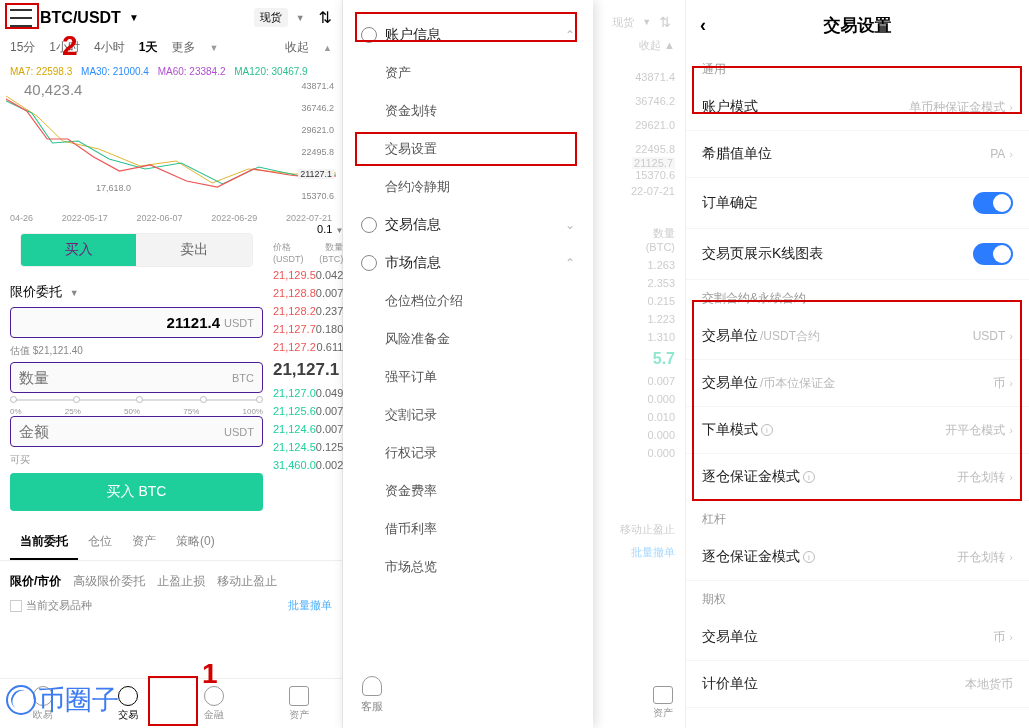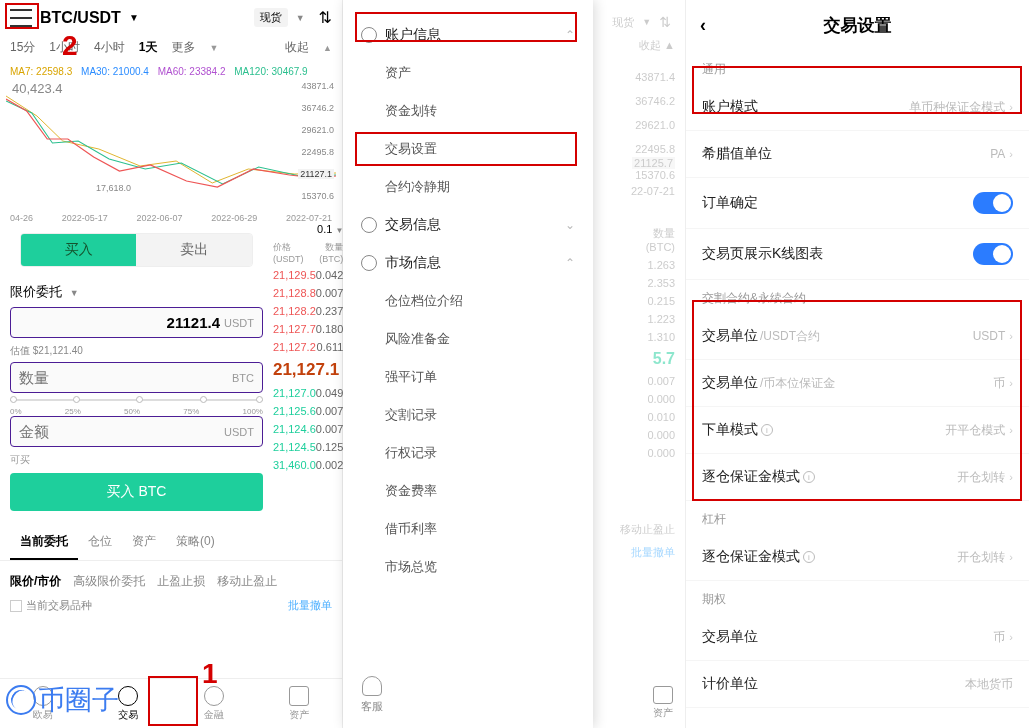--- a/index.html
+++ b/index.html
@@ -29,21 +29,21 @@
 .p1-ma { padding: 6px 10px 2px; font-size: 10px; color: #888; }
 .ma-item { margin-right: 6px; }
 .ma7 { color: #d9a400; } .ma30 { color: #2b8cff; } .ma60 { color: #b050d0; } .ma120 { color: #2bbf8e; }
 
 .p1-chart { position: relative; height: 130px; margin: 2px 6px 2px 6px; }
 .p1-chart svg { width: 100%; height: 100%; }
 .y-label { position: absolute; right: 2px; font-size: 9px; color: #888; }
 .x-axis { display: flex; justify-content: space-between; padding: 0 10px; font-size: 9px; color: #999; }
 
 .p1-buysell { display: flex; margin: 10px; border-radius: 4px; overflow: hidden; border: 1px solid #eee; }
-.buy-btn { flex: 1; background: #1ecf9c; color: #14532d; text-align: center; padding: 7px 0; font-size: 14px; font-weight: 500; }
+.buy-btn { flex: 1; background: #1ecf9c; color: #701a75; text-align: center; padding: 7px 0; font-size: 14px; font-weight: 500; }
 .sell-btn { flex: 1; background: #f3f3f3; color: #666; text-align: center; padding: 7px 0; font-size: 14px; }
 
 .p1-body { display: flex; padding: 0 10px; gap: 10px; }
 .p1-left { flex: 1.3; }
 .p1-right { flex: 1; }
 
 .order-type { font-size: 13px; padding: 6px 0; }
 .input-box { border: 1px solid #4c1d95; border-radius: 4px; padding: 6px 8px; display: flex; align-items: center; margin-bottom: 6px; background: #fafafa; }
 .input-box input { border: none; background: none; flex: 1; text-align: right; font-size: 15px; font-weight: 600; outline: none; }
 .input-suffix { font-size: 11px; color: #999; margin-left: 4px; }
@@ -54,21 +54,21 @@
 .slider-dot { width: 7px; height: 7px; background: #fff; border: 1px solid #bbb; border-radius: 50%; position: absolute; top: -3px; }
 .slider-labels { display: flex; justify-content: space-between; font-size: 8px; color: #999; margin-top: 2px; }
 .avail-row { font-size: 10px; color: #999; display: flex; justify-content: space-between; margin: 2px 0; }
 .swap-small { color: #4db0ff; font-size: 12px; }
 .big-buy { background: #1ecf9c; color: #fff; text-align: center; padding: 10px; border-radius: 4px; font-size: 14px; margin-top: 6px; }
 
 .ob-hdr { display: flex; justify-content: space-between; font-size: 9px; color: #999; padding: 2px 0; }
 .ob-row { display: flex; justify-content: space-between; font-size: 11px; padding: 3px 0; position: relative; }
 .ob-row .p { color: #e55; } .ob-row .p.buy { color: #1ecf9c; }
 .ob-row .q { color: #666; }
-.ob-mid { font-size: 17px; font-weight: 700; color: #c2410c; padding: 4px 0; }
+.ob-mid { font-size: 17px; font-weight: 700; color: #404040; padding: 4px 0; }
 .ob-step { font-size: 11px; margin-bottom: 4px; text-align: right; }
 
 .p1-tabs2 { display: flex; margin-top: 14px; padding: 0 10px; font-size: 12px; color: #888; border-bottom: 1px solid #eee; }
 .p1-tabs2 .tb { padding: 8px 10px; }
 .p1-tabs2 .tb.active { color: #000; font-weight: 600; border-bottom: 2px solid #000; }
 .p1-tabs3 { display: flex; padding: 6px 10px 0; font-size: 12px; color: #888; }
 .p1-tabs3 .tb { padding: 6px 12px 6px 0; }
 .p1-tabs3 .tb.active { color: #000; font-weight: 600; }
 .p1-filter { display: flex; padding: 2px 10px; font-size: 11px; color: #888; align-items: center; }
 .chk { width: 12px; height: 12px; border: 1px solid #ccc; margin-right: 4px; }
@@ -152,21 +152,21 @@
       <polyline fill="none" stroke="#d9a400" stroke-width="0.8" points="0,15 30,35 55,60 90,68 130,85 165,80 200,102 235,88 280,93 320,92"></polyline>
       <polyline fill="none" stroke="#2bbf8e" stroke-width="1" points="0,20 25,32 45,62 70,60 100,78 135,88 170,82 210,103 245,86 285,95 320,94"></polyline>
       <polyline fill="none" stroke="#e55" stroke-width="1.2" points="0,18 20,30 40,58 60,58 85,76 110,90 140,84 175,100 205,106 240,88 275,94 300,97 320,95"></polyline>
     </svg>
     <span class="y-label" style="top:0">43871.4</span>
     <span class="y-label" style="top:22px">36746.2</span>
     <span class="y-label" style="top:44px">29621.0</span>
     <span class="y-label" style="top:66px">22495.8</span>
     <span class="y-label" style="top:88px;background:#f3f3f3;padding:0 2px;color:#333;">21127.1</span>
     <span class="y-label" style="top:110px">15370.6</span>
-    <span style="position:absolute;top:0;left:6px;font-size:13px;color:#888;">40,423.4</span>
+    <span style="position:absolute;top:0;left:18px;font-size:15px;color:#888;">40,423.4</span>
     <span style="position:absolute;bottom:18px;left:90px;font-size:9px;color:#888;">17,618.0</span>
   </div>
   <div class="x-axis">
     <span>04-26</span>
     <span>2022-05-17</span>
     <span>2022-06-07</span>
     <span>2022-06-29</span>
     <span>2022-07-21</span>
   </div>
 

